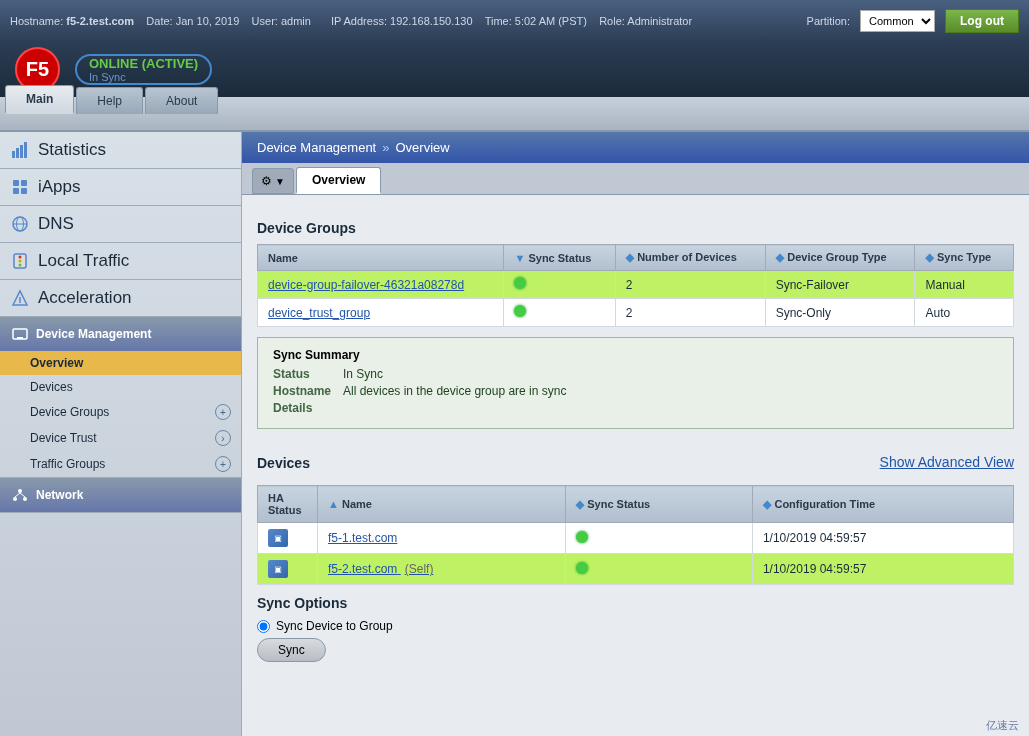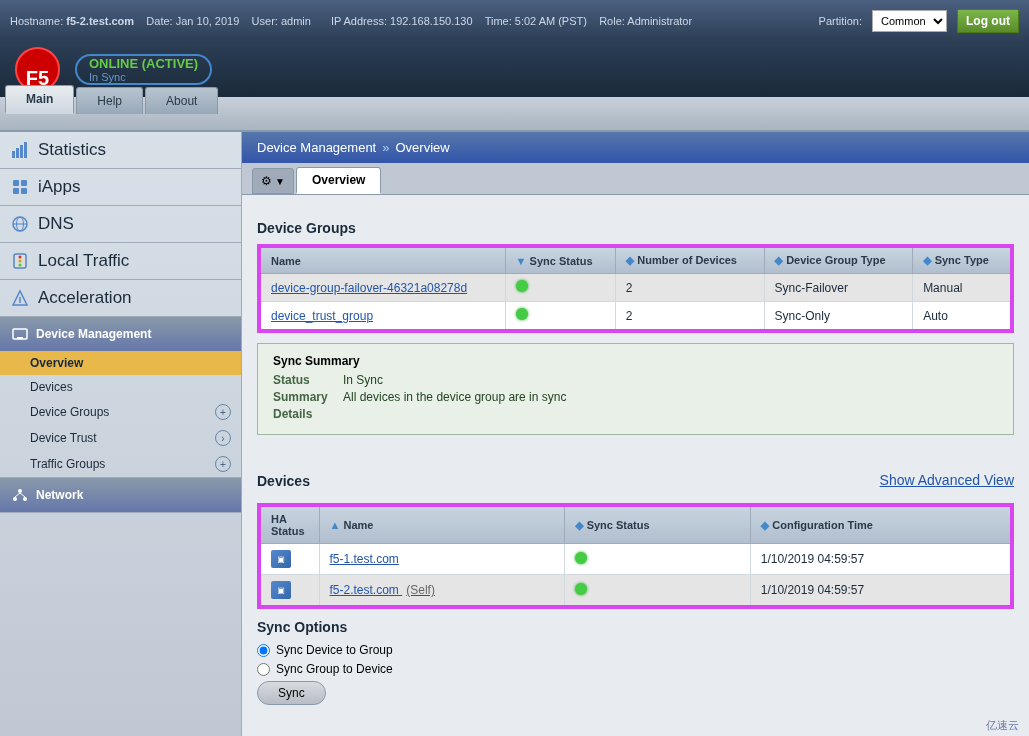--- a/index.html
+++ b/index.html
@@ -22,41 +22,41 @@
       background: #fff;
       border: 1px solid #aaa;
       padding: 2px 4px;
       font-size: 11px;
       height: 22px;
     }
     #logout-btn {
       background: linear-gradient(to bottom, #7ab648, #5a8c2a);
       color: white;
       border: 1px solid #4a7a1a;
-      padding: 4px 8px;
+      padding: 4px 14px;
       cursor: pointer;
       font-size: 12px;
       border-radius: 0;
       font-weight: bold;
     }
 
     
     #header {
       background: linear-gradient(to bottom, #2c3e55, #1a2a3a);
       height: 55px;
       display: flex;
       align-items: center;
       padding: 0 15px;
       gap: 15px;
     }
     #f5-logo {
       width: 45px; height: 45px;
       background: #cc0000;
       border-radius: 50%;
-      display: flex; align-items: flex-end; justify-content: center;
+      display: flex; align-items: center; justify-content: center;
       font-size: 20px; font-weight: bold; color: white;
       border: 2px solid #ff4444;
     }
     #status-box {
       border: 2px solid #4488cc;
       border-radius: 20px;
       padding: 0 12px;
       color: white;
     }
     #status-online { color: #66cc44; font-weight: bold; font-size: 13px; }
@@ -206,50 +206,50 @@
       font-size: 14px;
       font-weight: bold;
       color: #1a2a3a;
       margin-bottom: 8px;
       margin-top: 10px;
     }
     .data-table {
       width: 100%;
       border-collapse: collapse;
       background: white;
-      border: 4px solid #d946ef;
+      border: 1px solid #d946ef;
       margin-bottom: 10px;
     }
     .data-table th {
       background: linear-gradient(to bottom, #c8d4e0, #b0bece);
       padding: 6px 10px;
       text-align: left;
       font-size: 11px;
       border: 1px solid #a0aab8;
       color: #2a3a4a;
     }
     .data-table td {
       padding: 6px 10px;
       border: 1px solid #d0d8e0;
       font-size: 12px;
       color: #1a2a3a;
     }
-    .data-table tr.selected td { background: #e5e5e5; margin-top: 20px; }
+    .data-table tr.selected td { background: #bef264; margin-top: 20px; }
     .status-dot {
       width: 12px; height: 12px;
       border-radius: 50%;
       background: #44cc44;
       display: inline-block;
       box-shadow: 0 0 3px #22aa22;
     }
     .sync-summary-box {
       background: #e8f0e8;
       border: 1px solid #a0b8a0;
       padding: 10px 15px;
-      margin-bottom: 28px;
+      margin-bottom: 16px;
     }
     .sync-summary-row { display: flex; margin-bottom: 3px; font-size: 12px; }
     .sync-summary-label { width: 70px; color: #446644; font-weight: bold; }
     .sync-summary-value { color: #224422; }
 
     .sync-options-box { margin-top: 10px; }
     .sync-option { display: flex; align-items: center; gap: 6px; margin-bottom: 5px; font-size: 12px; }
     .sync-option input[type=radio] { margin: 0; }
 
     .overwrite-row { display: flex; align-items: center; gap: 6px; margin: 10px 0; font-size: 12px; }
@@ -538,21 +538,21 @@
 
       <div class="sync-summary-box">
         <div style="font-weight:bold; margin-bottom:5px;">
           <span>Sync Summary</span>
         </div>
         <div class="sync-summary-row">
           <span class="sync-summary-label">Status</span>
           <span class="sync-summary-value">In Sync</span>
         </div>
         <div class="sync-summary-row">
-          <span class="sync-summary-label">Summary</span>
+          <span class="sync-summary-label">Hostname</span>
           <span class="sync-summary-value">All devices in the device group are in sync</span>
         </div>
         <div class="sync-summary-row">
           <span class="sync-summary-label">Details</span>
           <span class="sync-summary-value"></span>
         </div>
       </div>
 
       <div class="devices-header-row">
         <div class="section-title">Devices</div>
@@ -608,24 +608,20 @@
           </tr>
         </tbody>
       </table>
 
       <div class="sync-options-box">
         <div class="section-title">Sync Options</div>
         <div class="sync-option">
           <input type="radio" name="sync-option" checked="" style="">
           <span>Sync Device to Group</span>
         </div>
-        <div class="sync-option">
-          <input type="radio" name="sync-option" style="">
-          <span>Sync Group to Device</span>
-        </div>
         <button class="sync-btn">Sync</button>
       </div>
 
     </div>
   </div>
 </div>
 
 <div id="watermark">亿速云</div>
 
 </body></html>

